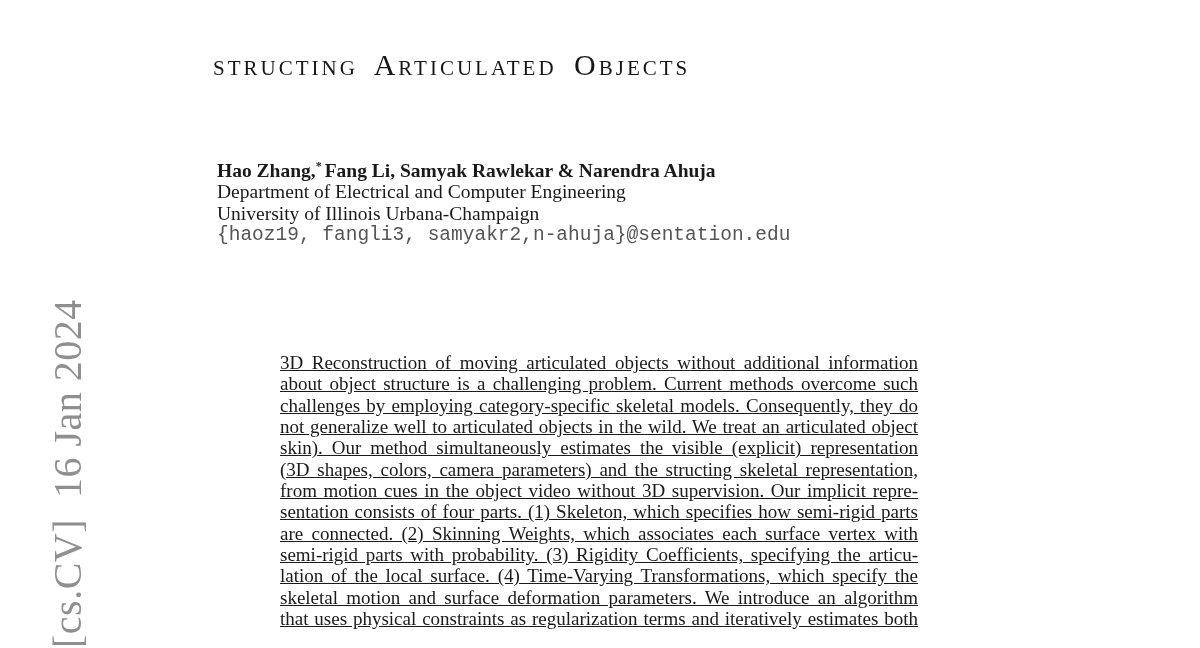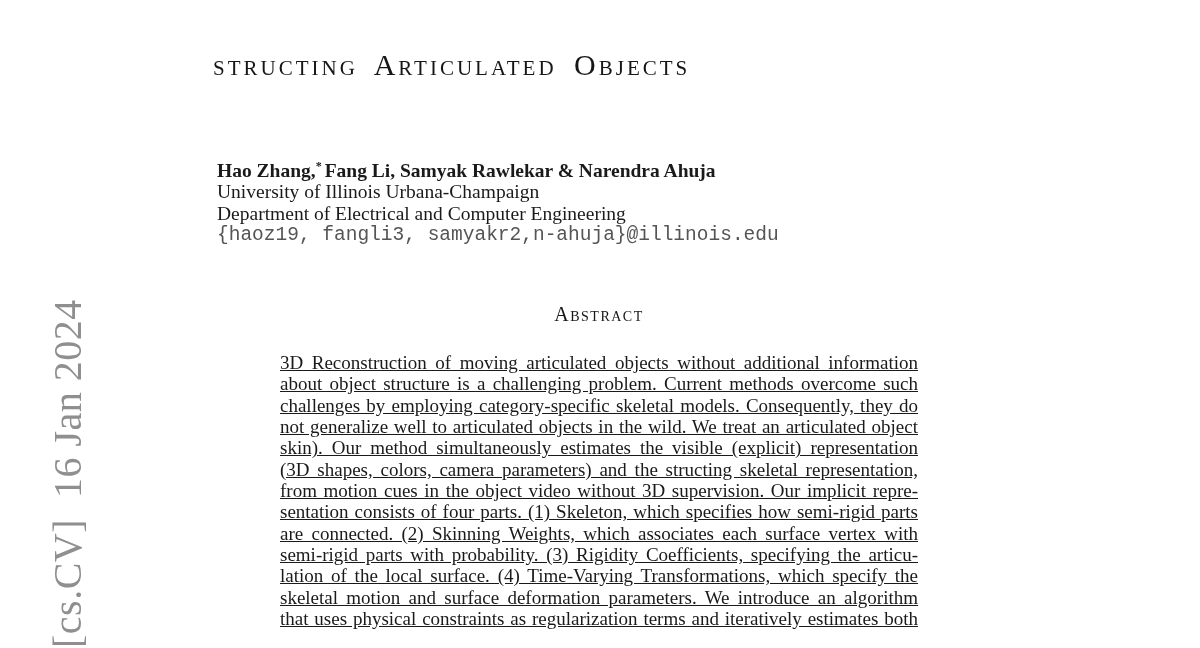--- a/index.html
+++ b/index.html
@@ -102,26 +102,25 @@
 <div class="page">
 
   <div class="watermark">[cs.CV]  16 Jan 2024</div>
 
   <h1 class="title">
     <span class="tline">structing Articulated Objects</span>
   </h1>
 
   <div class="authors">
     <div class="names"><span>Hao Zhang,</span><sup class="marker">*</sup><span>Fang Li, Samyak Rawlekar &amp; Narendra Ahuja</span></div>
+    <div>Department of Electrical and Computer Engineering</div>
     <div>University of Illinois Urbana-Champaign</div>
-    <div>Department of Electrical and Computer Engineering</div>
-    <div class="email">{haoz19, fangli3, samyakr2,n-ahuja}@illinois.edu</div>
+    <div class="email">{haoz19, fangli3, samyakr2,n-ahuja}@sentation.edu</div>
   </div>
 
-  <div class="abs-heading">Abstract</div>
 
   <div class="abs-body">
       <div class="abs-line">3D Reconstruction of moving articulated objects without additional information</div>
       <div class="abs-line">about object structure is a challenging problem. Current methods overcome such</div>
       <div class="abs-line">challenges by employing category-specific skeletal models. Consequently, they do</div>
       <div class="abs-line">not generalize well to articulated objects in the wild. We treat an articulated object</div>
       <div class="abs-line">skin). Our method simultaneously estimates the visible (explicit) representation</div>
       <div class="abs-line">(3D shapes, colors, camera parameters) and the structing skeletal representation,</div>
       <div class="abs-line">from motion cues in the object video without 3D supervision. Our implicit repre-</div>
       <div class="abs-line">sentation consists of four parts. (1) Skeleton, which specifies how semi-rigid parts</div>

